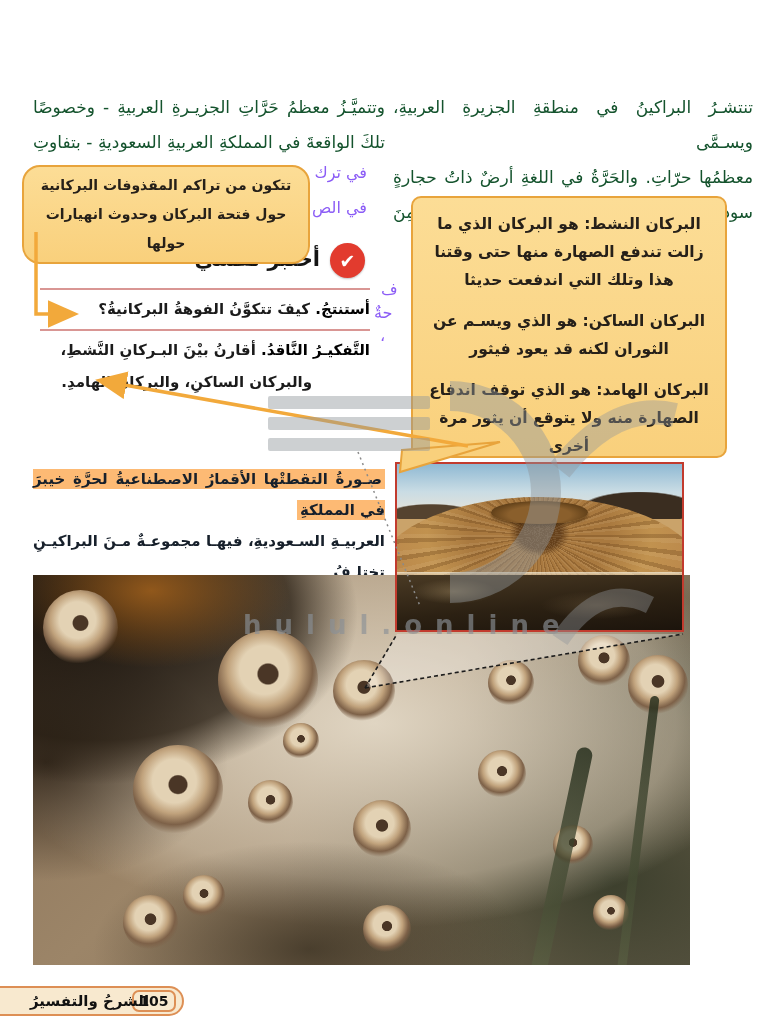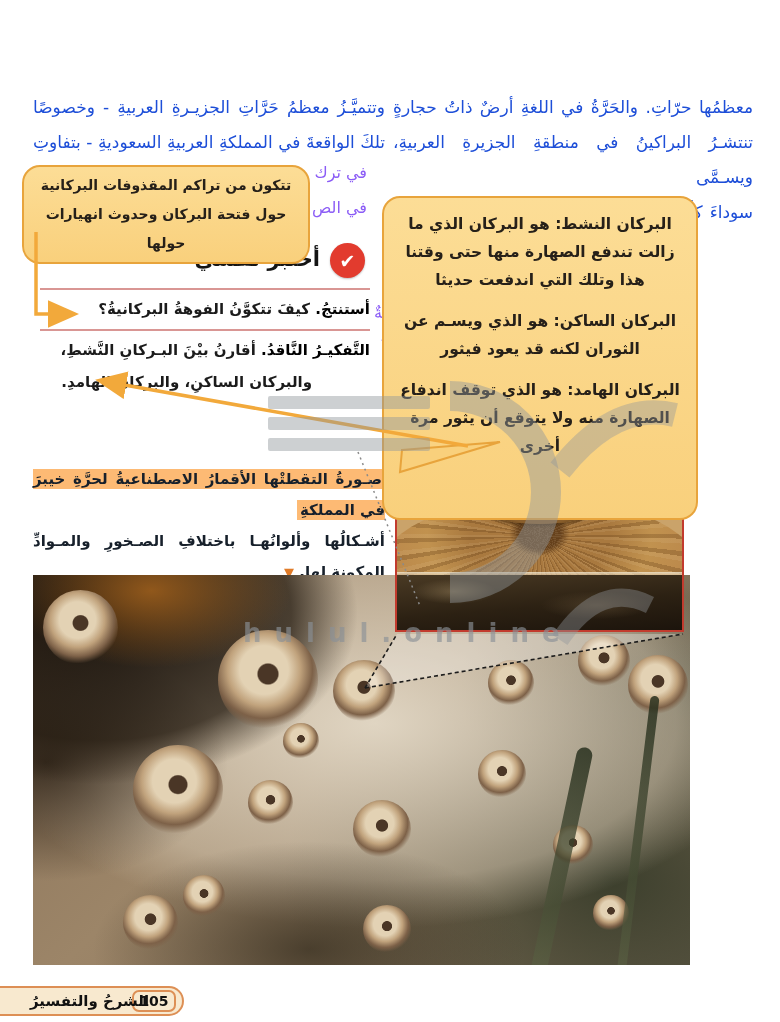--- a/index.html
+++ b/index.html
@@ -6,21 +6,21 @@
   html,body { background:#fff; }
   body { font-family:"DejaVu Sans", sans-serif; }
   #page {
     position:relative; width:780px; height:1022px; background:#ffffff;
     overflow:hidden; direction:rtl;
   }
   .abs { position:absolute; }
 
   
   .bodycol {
-    font-size:17px; line-height:35px; color:#1d4ed8;
+    font-size:17px; line-height:35px; color:#14532d;
     text-align:justify; text-align-last:justify; direction:rtl;
   }
   .frag { position:absolute; font-size:16px; color:#8b5cf6; }
 
   
   .callout {
     position:absolute; background:linear-gradient(180deg,#fcdd96,#f9d07c);
     border:2.5px solid #e8a43c; border-radius:18px;
     color:#262019; font-weight:bold; text-align:center; direction:rtl;
   }
@@ -106,22 +106,22 @@
 
   svg.overlay { position:absolute; left:0; top:0; z-index:25; pointer-events:none; }
   .z1{z-index:1}.z2{z-index:5}.z3{z-index:10}.z4{z-index:15}
 </style>
 </head>
 <body>
 
 <div id="page">
 
   <div class="abs bodycol z1" style="right:27px; top:90px; width:360px;">
+    <div>تنتشـرُ البراكينُ في منطقةِ الجزيرةِ العربيةِ، ويسـمَّى</div>
     <div>معظمُها حرّاتِ. والحَرَّةُ في اللغةِ أرضٌ ذاتُ حجارةٍ</div>
-    <div>تنتشـرُ البراكينُ في منطقةِ الجزيرةِ العربيةِ، ويسـمَّى</div>
     <div>سوداءَ كأنَّها أحرقتْ بالنارِ، وهيَ مساحةٌ واسعةٌ مِنَ</div>
   </div>
 
   <div class="abs bodycol z1" style="left:33px; top:90px; width:352px;">
     <div>وتتميَّـزُ معظمُ حَرَّاتِ الجزيـرةِ العربيةِ - وخصوصًا</div>
     <div>تلكَ الواقعةَ في المملكةِ العربيةِ السعوديةِ - بتفاوتِ</div>
   </div>
 
   <span class="frag z1" style="right:413px; top:163px;">في ترك</span>
   <span class="frag z1" style="right:413px; top:198px;">في الص</span>
@@ -145,20 +145,21 @@
   <div class="qline z2" style="left:40px; top:337px; width:330px;">
     <span class="qlabel">التَّفكيـرُ النَّاقدُ.</span>
     <span>أقارنُ بيْنَ البـركانِ النَّشطِ،</span>
   </div>
   <div class="qline z2" style="left:40px; top:369px; width:272px;">والبركان الساكنِ، والبركان الهامدِ.</div>
 
   <div class="callout callout-small z3" style="left:22px; top:165px; width:288px; min-height:66px;">تتكون من تراكم المقذوفات البركانية حول فتحة البركان وحدوث انهيارات حولها</div>
 
   <div class="caption z1" style="left:33px; top:464px; width:352px;">
     <div><span class="hl">صـورةُ التقطتْها الأقمارُ الاصطناعيةُ لحرَّةِ خيبرَ في المملكةِ</span></div>
+    <div>العربيـةِ السـعوديةِ، فيهـا مجموعـةٌ مـنَ البراكيـنِ تختلـفُ</div>
     <div><span>أشـكالُها وألوانُهـا باختلافِ الصـخورِ والمـوادِّ المكونةِ لها.</span>
          <span class="cap-marker">▼</span></div>
   </div>
 
   <div class="sat z1" style="left:33px; top:575px; width:657px; height:390px;">
     <div class="crater" style="left:10px;  top:15px;  width:75px;  height:75px;"></div>
     <div class="crater" style="left:185px; top:55px;  width:100px; height:100px;"></div>
     <div class="crater" style="left:100px; top:170px; width:90px;  height:90px;"></div>
     <div class="crater" style="left:300px; top:85px;  width:62px;  height:62px;"></div>
     <div class="crater" style="left:215px; top:205px; width:45px;  height:45px;"></div>
@@ -180,21 +181,21 @@
   <div class="photo z3" style="left:395px; top:462px; width:289px; height:170px;">
     <div class="photo-sky"></div>
     <div class="photo-hills"></div>
     <div class="photo-cone"></div>
     <div class="photo-ridges"></div>
     <div class="photo-pit"></div>
     <div class="photo-rim"></div>
     <div class="photo-lava"></div>
   </div>
 
-  <div class="callout callout-big z4" style="left:382px; top:196px; width:316px; height:324px;">
+  <div class="callout callout-big z4" style="left:411px; top:196px; width:316px; height:262px;border-radius:10px;">
     <div class="def-item">البركان النشط: هو البركان الذي ما زالت تندفع الصهارة منها حتى وقتنا هذا وتلك التي اندفعت حديثا</div>
     <div class="def-item">البركان الساكن: هو الذي ويسـم عن الثوران لكنه قد يعود فيثور</div>
     <div class="def-item">البركان الهامد: هو الذي توقف اندفاع الصهارة منه ولا يتوقع أن يثور مرة أخرى</div>
   </div>
 
   <svg class="overlay" width="780" height="1022" viewBox="0 0 780 1022">
     <defs>
       <marker id="ah" markerWidth="9" markerHeight="8" refX="7" refY="4" orient="auto">
         <path d="M0,0 L9,4 L0,8 z" fill="#F2A93B"></path>
       </marker>
@@ -215,20 +216,20 @@
     <g>
       <rect x="268" y="396" width="162" height="13" rx="2" fill="rgba(145,150,155,0.45)"></rect>
       <rect x="268" y="417" width="162" height="13" rx="2" fill="rgba(145,150,155,0.45)"></rect>
       <rect x="268" y="438" width="162" height="13" rx="2" fill="rgba(145,150,155,0.45)"></rect>
       <path d="M450,396 a96,96 0 0 1 0,192" fill="none" stroke="rgba(145,150,155,0.45)" stroke-width="30"></path>
       <path d="M560,470 q55,-70 115,-55" fill="none" stroke="rgba(145,150,155,0.40)" stroke-width="24"></path>
       <path d="M560,640 q40,-60 90,-35" fill="none" stroke="rgba(145,150,155,0.40)" stroke-width="18"></path>
     </g>
   </svg>
 
-  <div class="wm wm-en" style="left:243px; top:610px; width:400px;margin-top:8px;">hulul.online</div>
+  <div class="wm wm-en" style="left:243px; top:610px; width:400px;">hulul.online</div>
 
   <div class="footer-pill">
     <div class="footer-num">105</div>
     <div class="footer-label">الشرحُ والتفسيرُ</div>
   </div>
 
 </div>
 
 </body></html>

